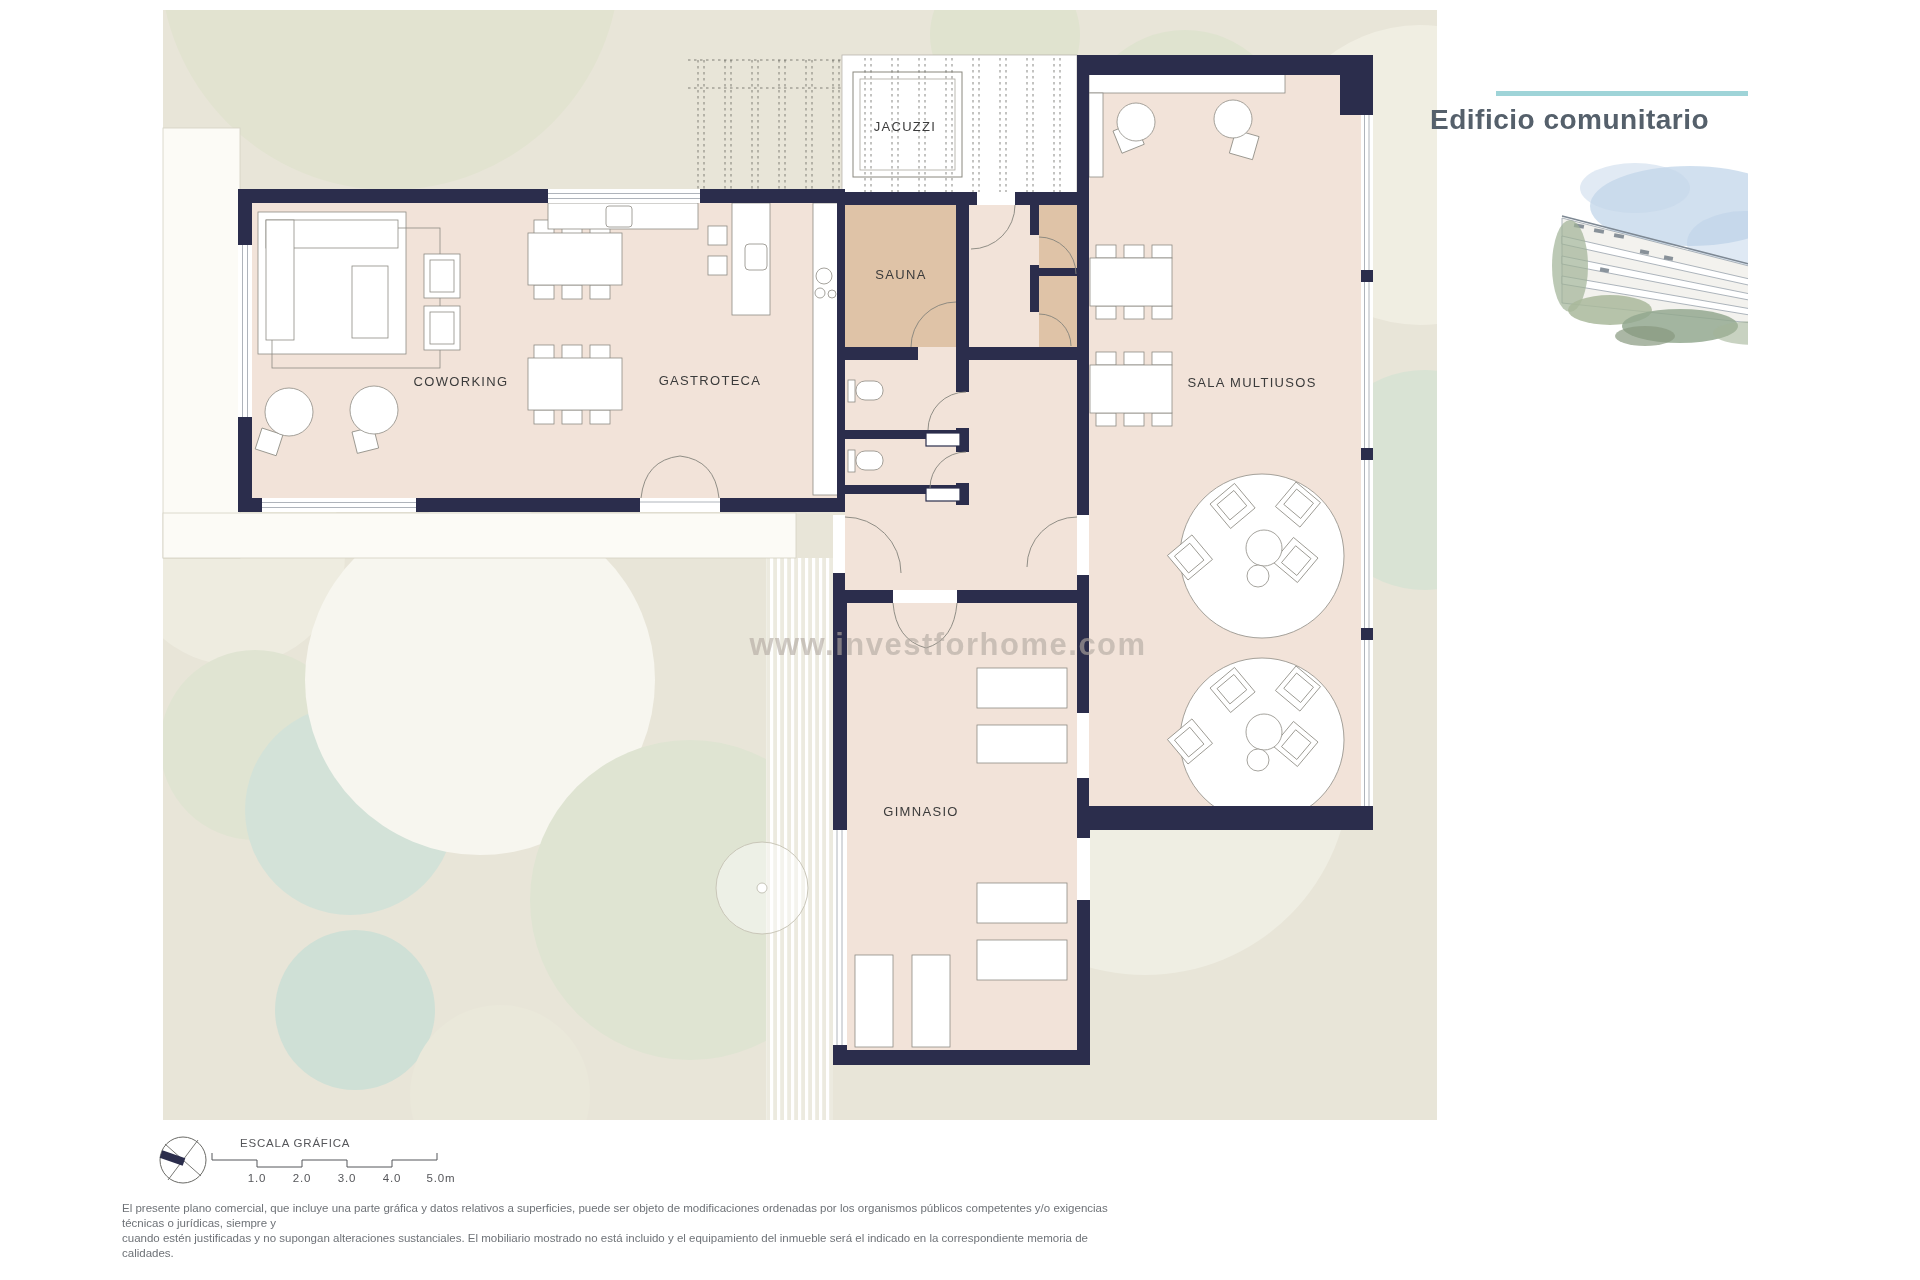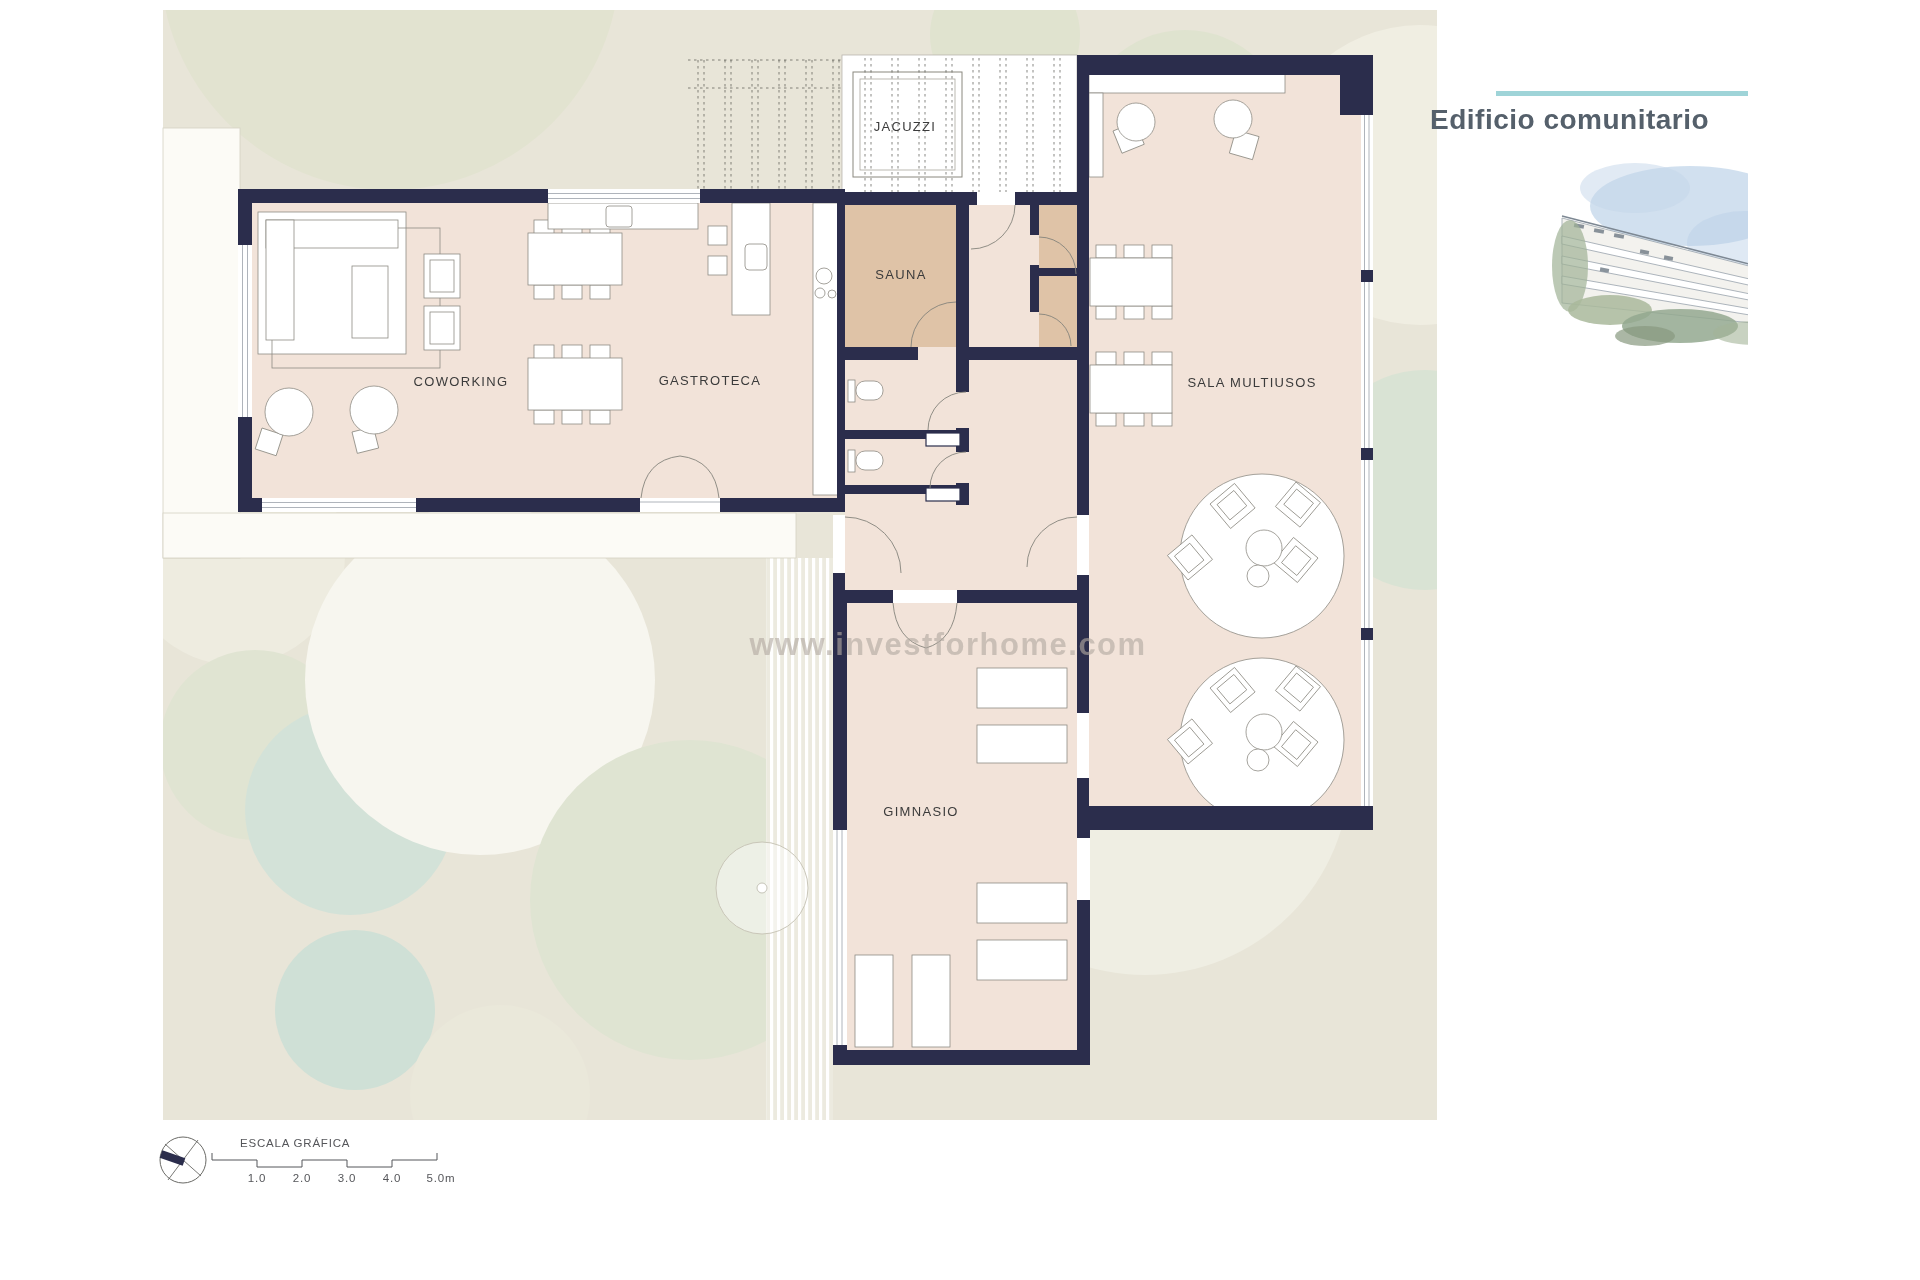--- a/index.html
+++ b/index.html
@@ -392,16 +392,18 @@
     <rect x="60" y="110" width="9" height="4" transform="rotate(10 64 112)"></rect>
   </g>
   <ellipse cx="30" cy="108" rx="18" ry="46" fill="#9fb295" opacity="0.7"></ellipse>
   <ellipse cx="70" cy="152" rx="42" ry="15" fill="#a9b89b" opacity="0.85"></ellipse>
   <ellipse cx="140" cy="168" rx="58" ry="17" fill="#93a88f" opacity="0.85"></ellipse>
   <ellipse cx="215" cy="175" rx="42" ry="12" fill="#a3b497" opacity="0.6"></ellipse>
   <ellipse cx="105" cy="178" rx="30" ry="10" fill="#87997f" opacity="0.7"></ellipse>
 </svg>
 
 <div class="disclaimer">
+  <div>El presente plano comercial, que incluye una parte gráfica y datos relativos a superficies, puede ser objeto de modificaciones ordenadas por los organismos públicos competentes y/o exigencias técnicas o jurídicas, siempre y</div>
+  <div>cuando estén justificadas y no supongan alteraciones sustanciales. El mobiliario mostrado no está incluido y el equipamiento del inmueble será el indicado en la correspondiente memoria de calidades.</div>
 </div>
 <div class="version">V02</div>
 
 </div>
 
 </body></html>

